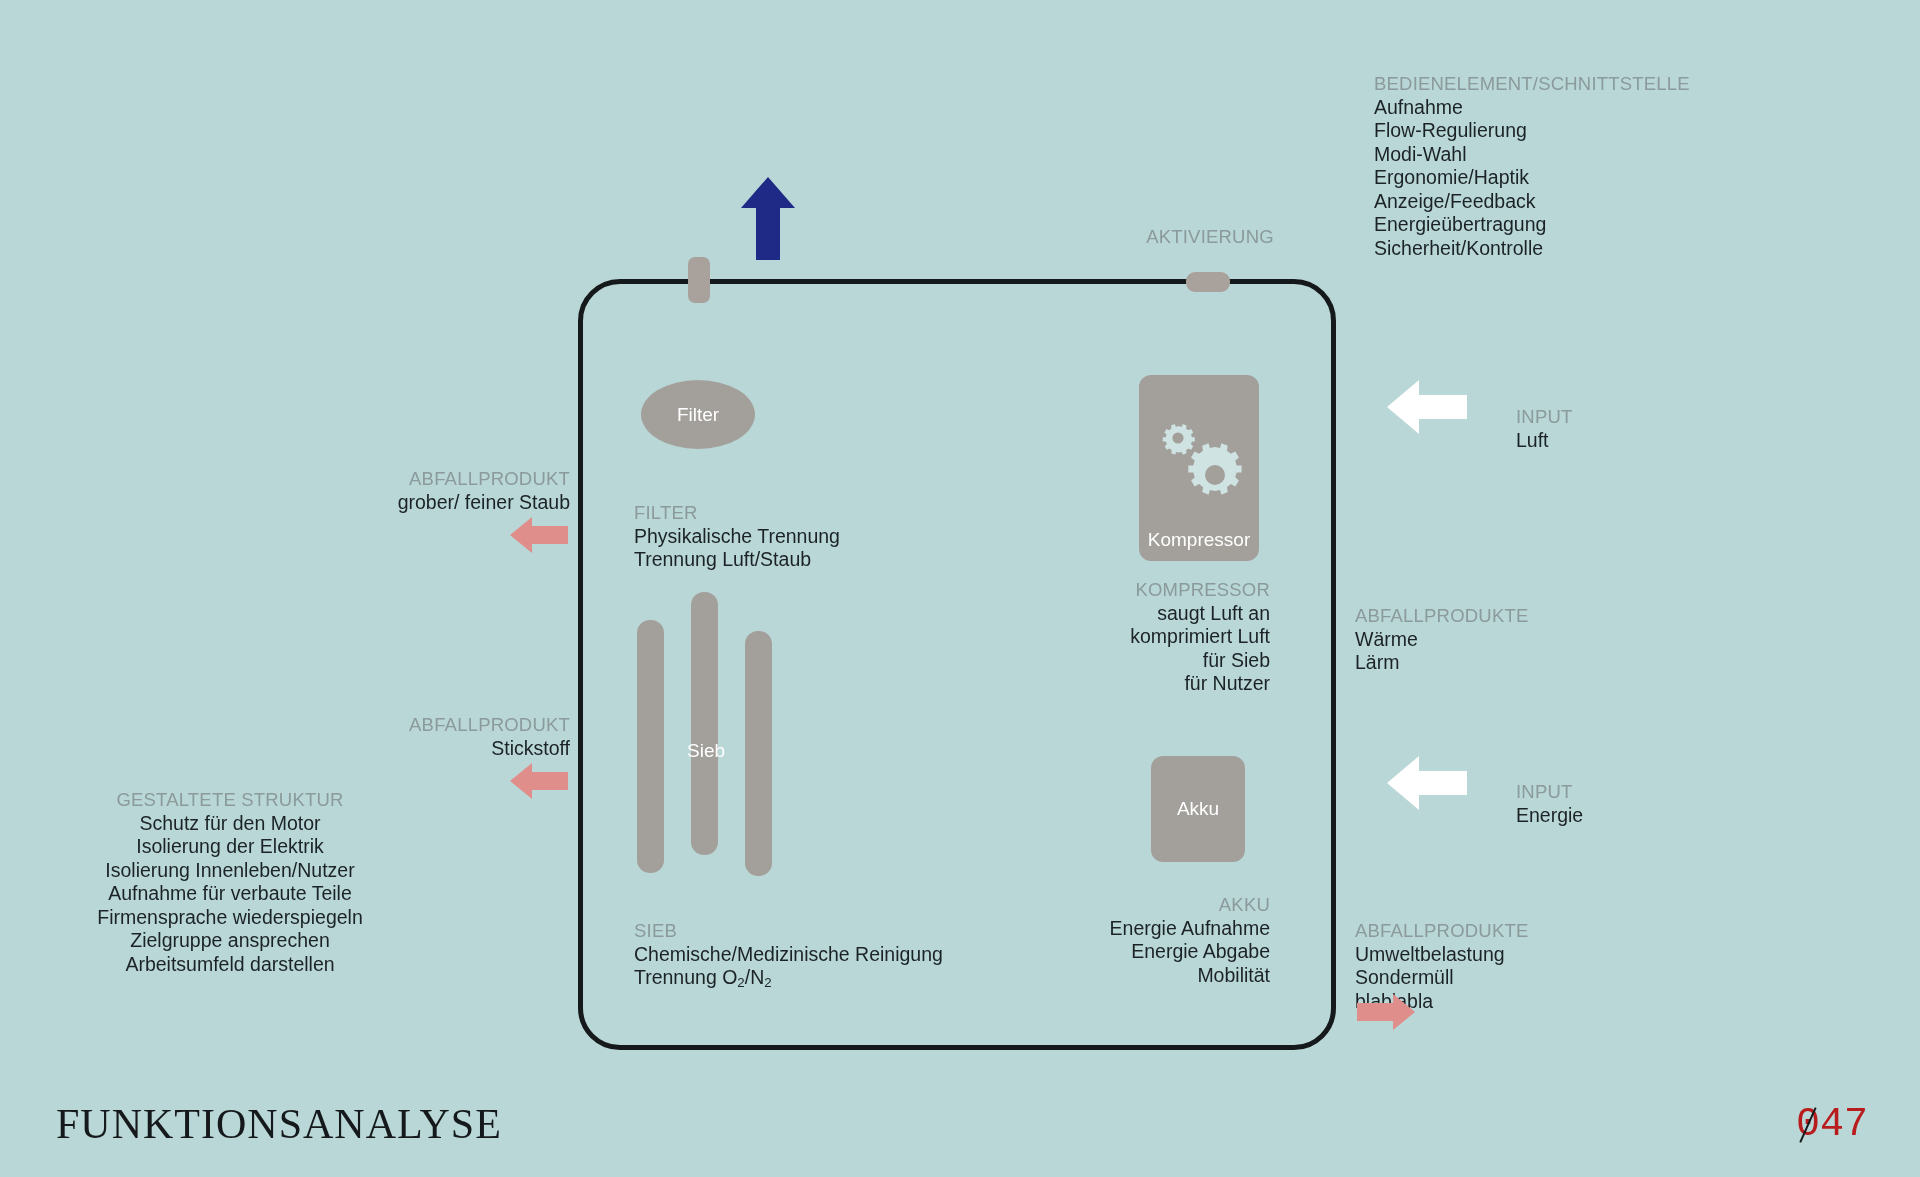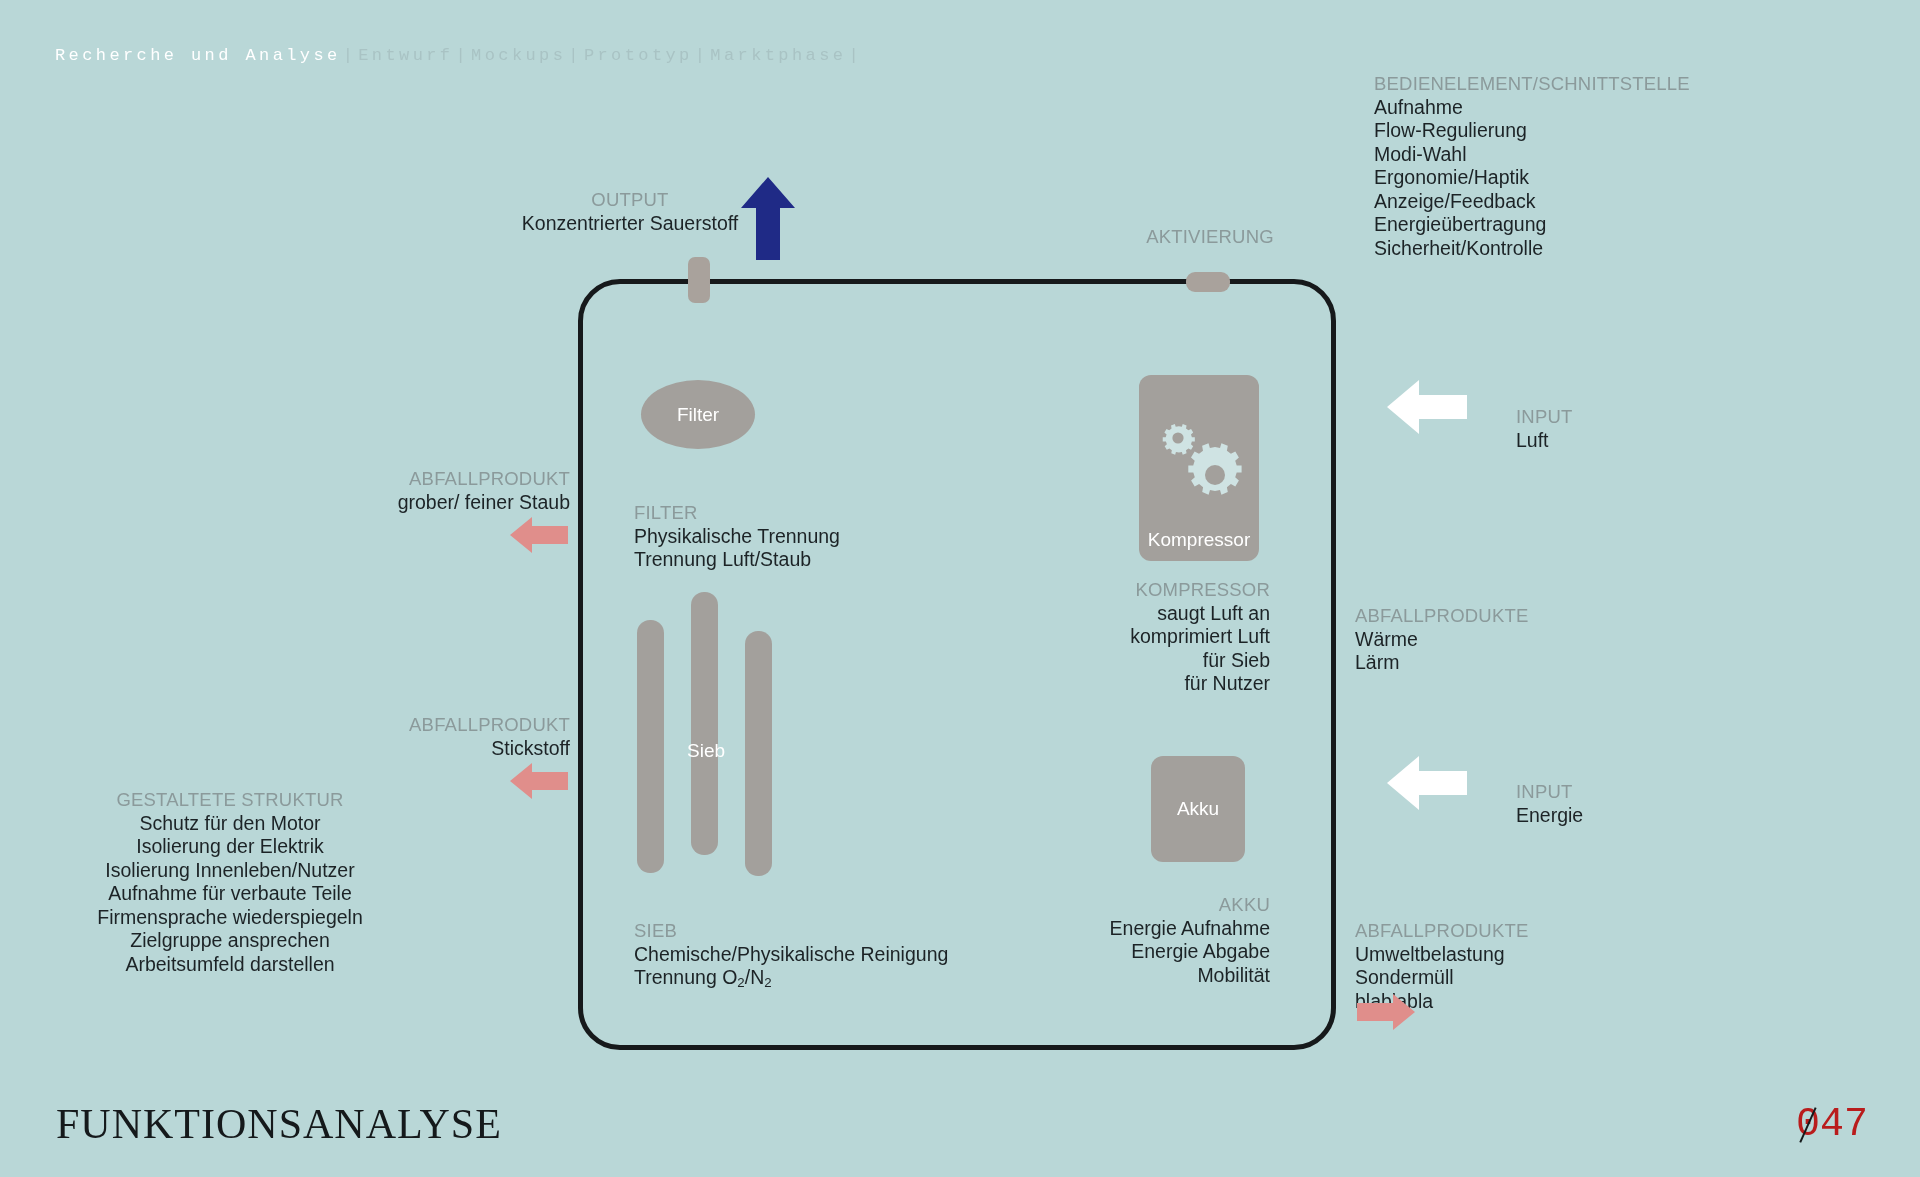--- a/index.html
+++ b/index.html
@@ -111,48 +111,32 @@
     content:"";position:absolute;left:50%;top:8%;height:84%;width:2px;
     background:#15191b;transform:translateX(-50%) rotate(24deg);
   }
   sub{font-size:.68em;vertical-align:-.22em;}
 </style>
 </head>
 <body>
 
 <div class="page">
 
-  <div class="breadcrumb">
-    <span class="crumb active">Recherche und Analyse</span>
-    <span class="crumb-sep">|</span>
-    <span class="crumb inactive">Entwurf</span>
-    <span class="crumb-sep">|</span>
-    <span class="crumb inactive">Mockups</span>
-    <span class="crumb-sep">|</span>
-    <span class="crumb inactive">Prototyp</span>
-    <span class="crumb-sep">|</span>
-    <span class="crumb inactive">Marktphase</span>
-    <span class="crumb-sep">|</span>
-  </div>
 
   <div class="info left-align" style="left:1374px;top:46px;">
     <div class="hd">BEDIENELEMENT/SCHNITTSTELLE</div>
     <div class="ln">Aufnahme</div>
     <div class="ln">Flow-Regulierung</div>
     <div class="ln">Modi-Wahl</div>
     <div class="ln">Ergonomie/Haptik</div>
     <div class="ln">Anzeige/Feedback</div>
     <div class="ln">Energieübertragung</div>
     <div class="ln">Sicherheit/Kontrolle</div>
   </div>
 
-  <div class="info center-align" style="left:480px;top:188px;width:300px;">
-    <div class="hd">OUTPUT</div>
-    <div class="ln">Konzentrierter Sauerstoff</div>
-  </div>
 
   <svg class="arrow" style="left:738px;top:175px;" width="60" height="85" viewBox="0 0 60 85">
     <polygon points="30,2 57,33 42,33 42,85 18,85 18,33 3,33" fill="#1f2a86"></polygon>
   </svg>
 
   <div class="info center-align" style="left:1090px;top:225px;width:240px;">
     <div class="hd">AKTIVIERUNG</div>
   </div>
 
   <div class="device"></div>
@@ -191,21 +175,21 @@
 
   <div class="sieb-group">
     <div class="sieb-bar b1"></div>
     <div class="sieb-bar b2"></div>
     <div class="sieb-bar b3"></div>
     <div class="sieb-label">Sieb</div>
   </div>
 
   <div class="info left-align" style="left:634px;top:893px;">
     <div class="hd">SIEB</div>
-    <div class="ln">Chemische/Physikalische Reinigung</div>
+    <div class="ln">Chemische/Medizinische Reinigung</div>
     <div class="ln"><span>Trennung O</span><sub>2</sub><span>/N</span><sub>2</sub></div>
   </div>
 
   <div class="akku-shape">
     <span>Akku</span>
   </div>
 
   <div class="info right-align" style="left:1000px;top:893px;width:270px;">
     <div class="hd">AKKU</div>
     <div class="ln">Energie  Aufnahme</div>

